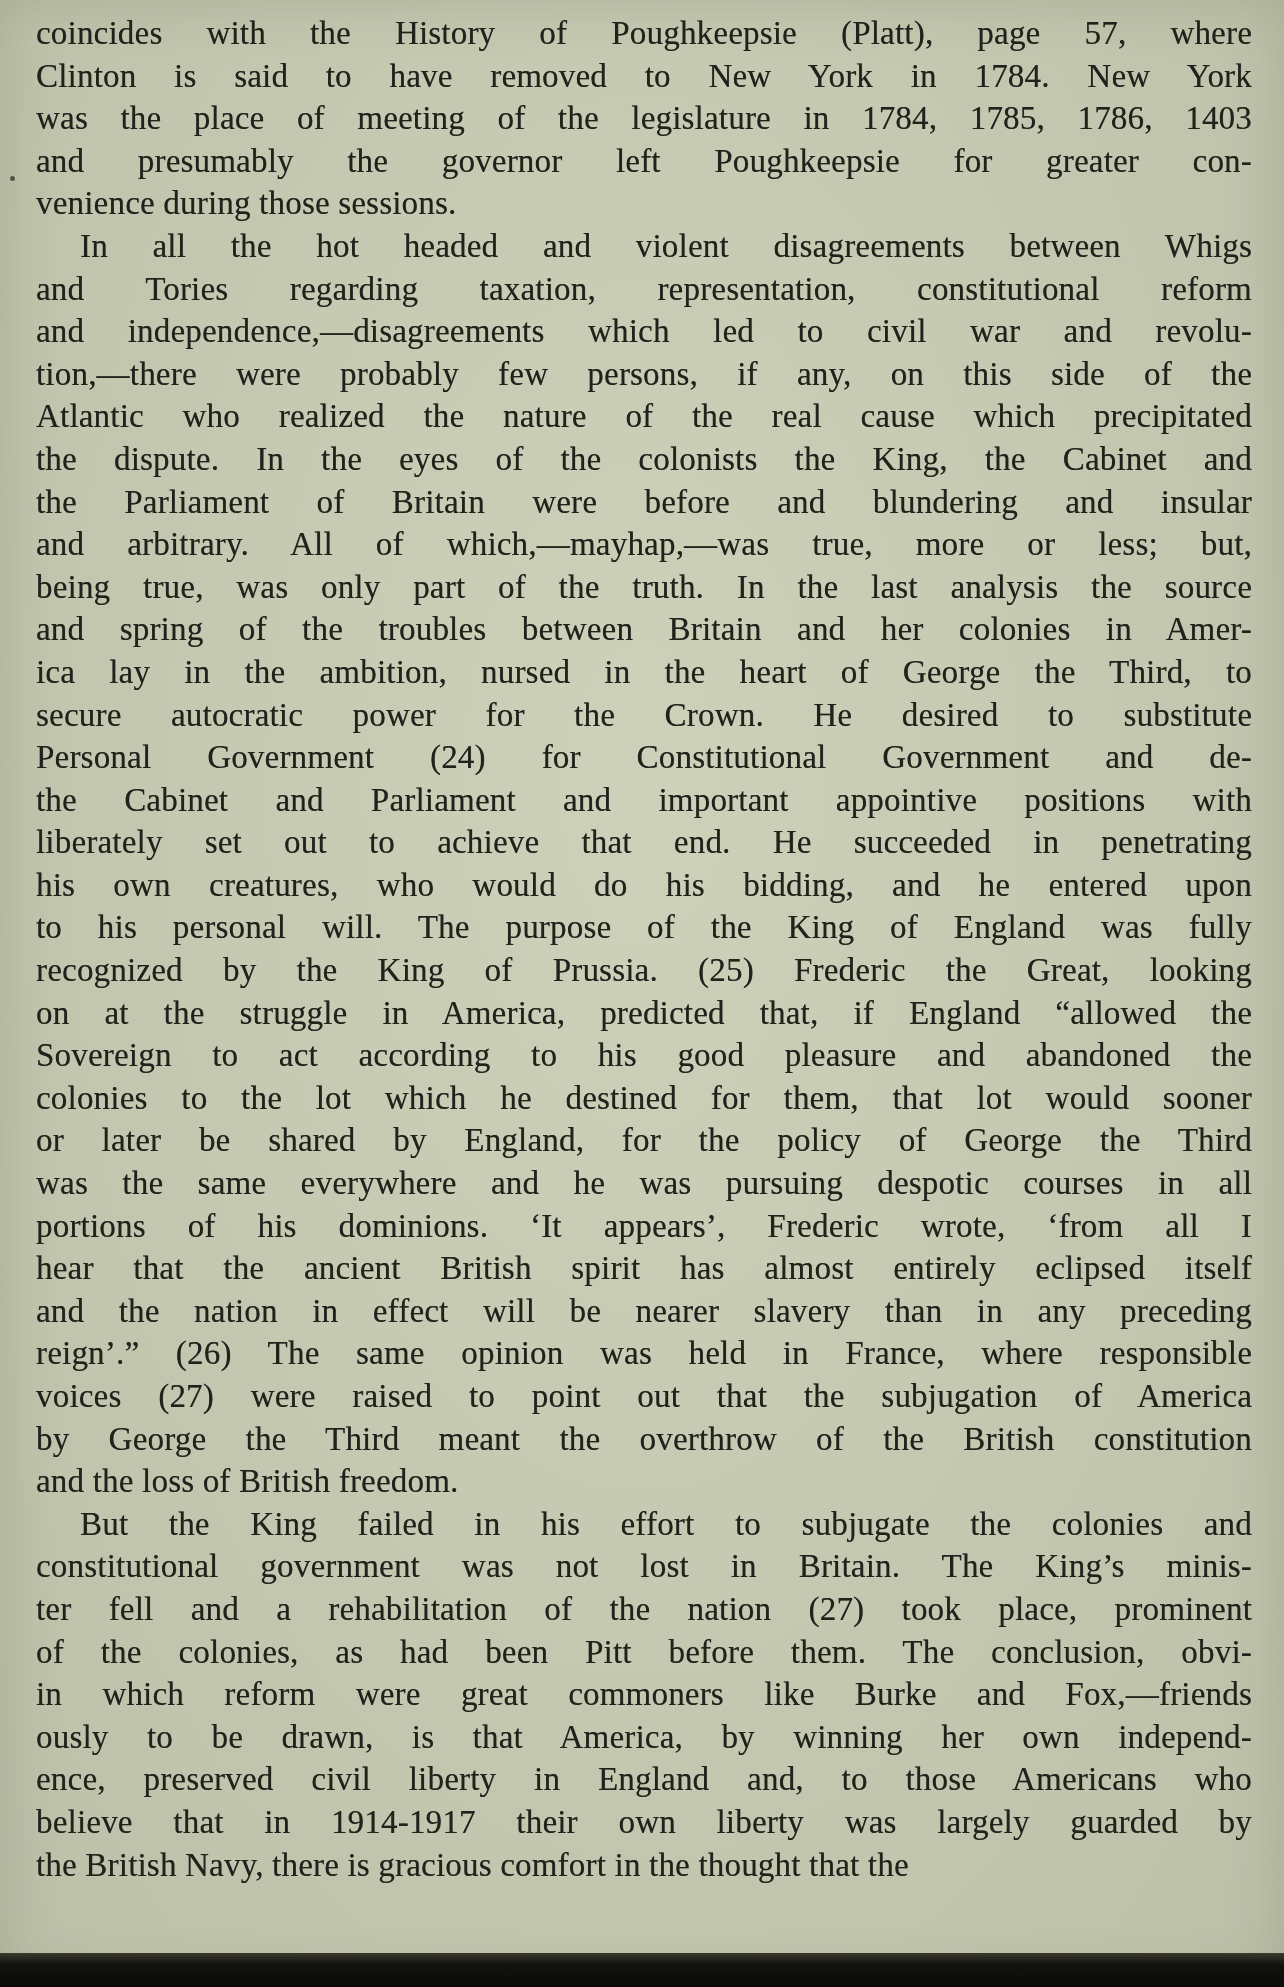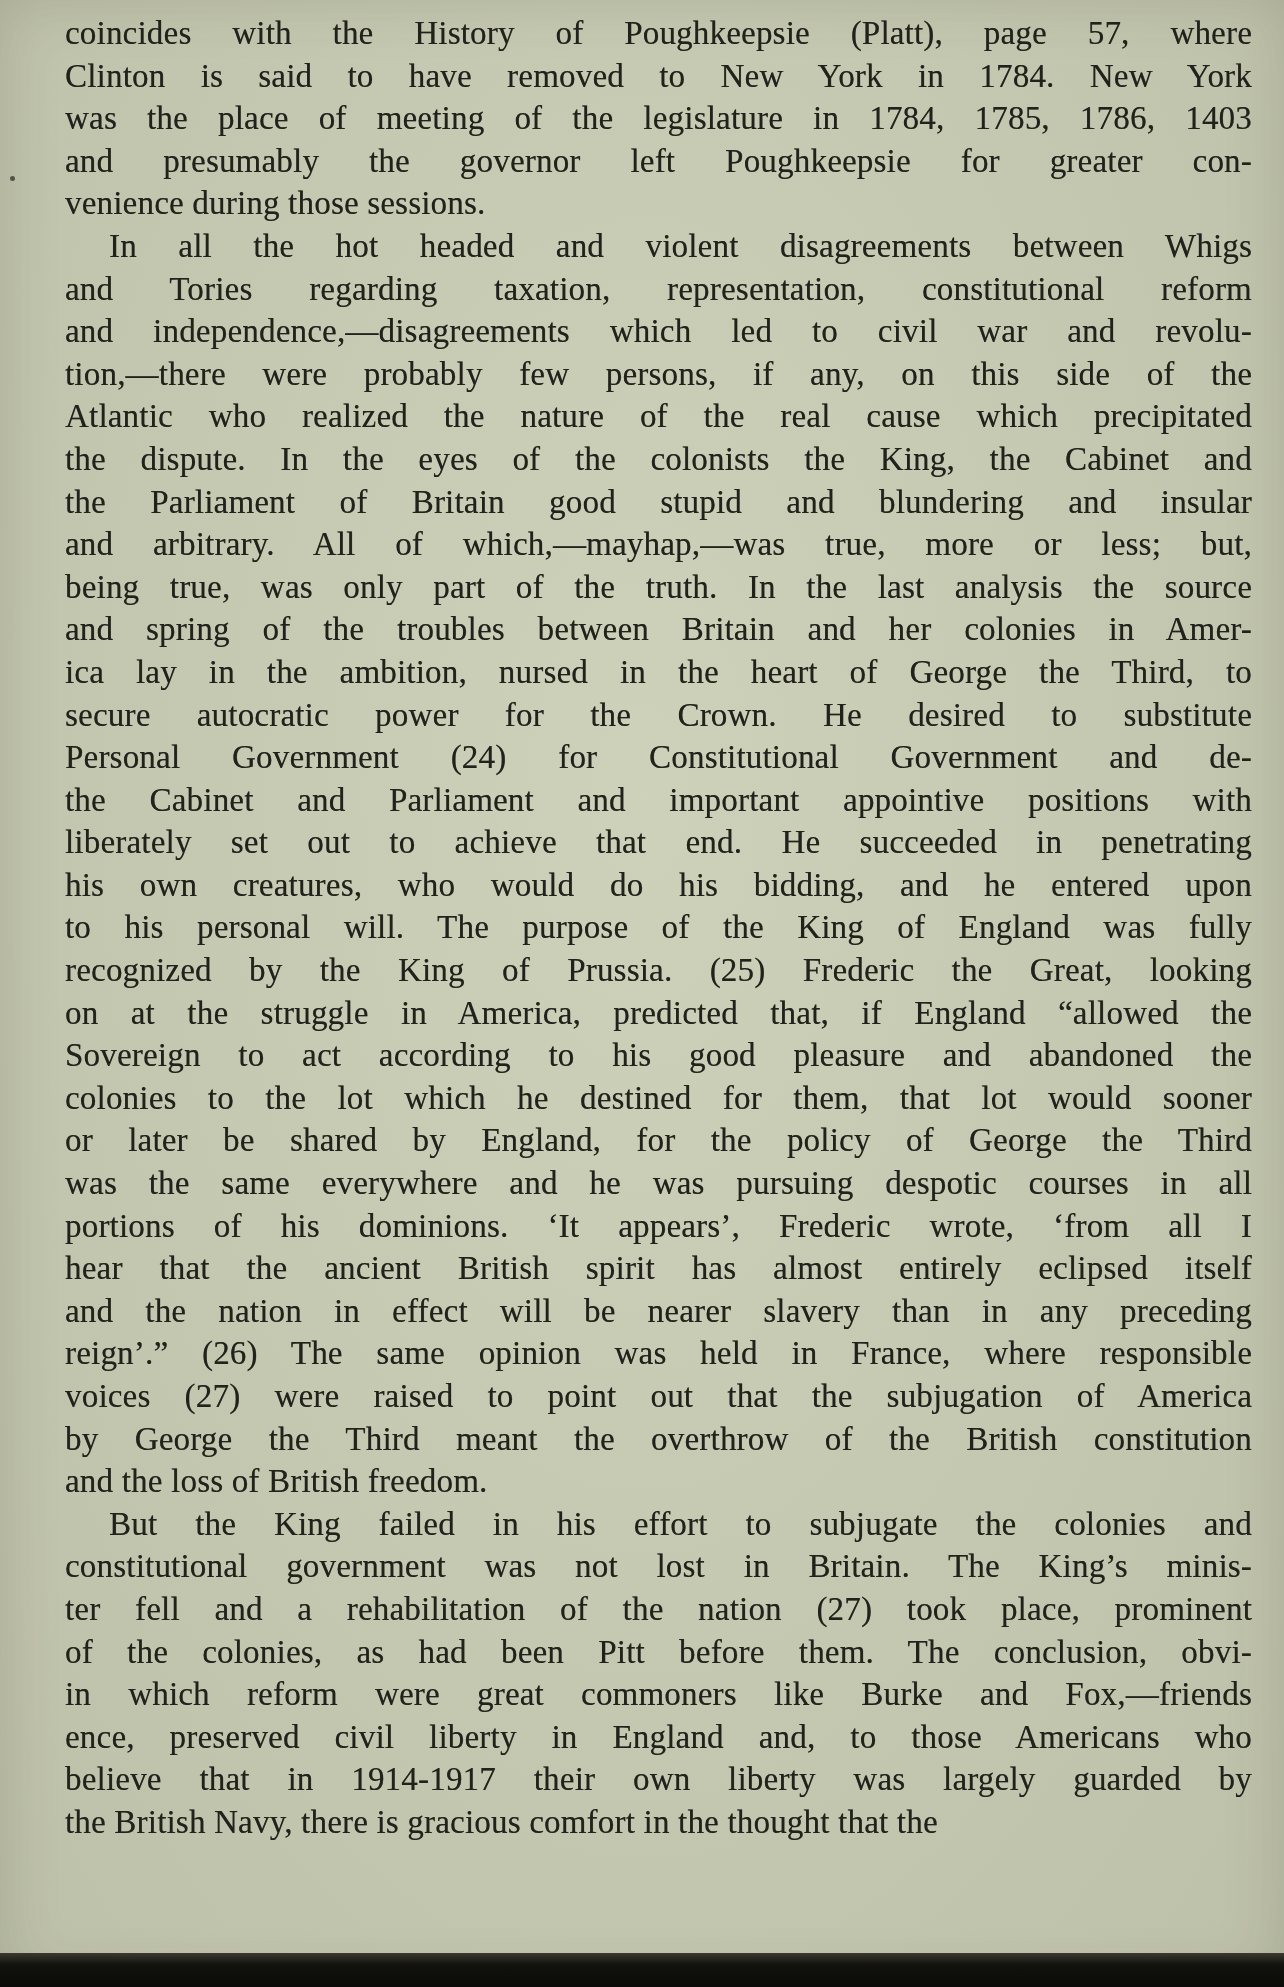--- a/index.html
+++ b/index.html
@@ -31,21 +31,20 @@
     font-size: 33px;
     line-height: 42.6px;
     letter-spacing: 0.2px;
     text-shadow: 0.25px 0.25px 0 rgba(34,34,28,0.55);
   }
   .paragraph {
     margin: 0;
   }
   .line {
     white-space: normal;
-    margin-left: 29px;
   }
   .line.j {
     text-align: justify;
     text-align-last: justify;
     -moz-text-align-last: justify;
   }
   .line.ind {
     text-indent: 44px;
   }
   .scan-edge-bar {
@@ -79,21 +78,21 @@
         <div class="line j">and presumably the governor left Poughkeepsie for greater con-</div>
         <div class="line">venience during those sessions.</div>
       </div>
       <div class="paragraph">
         <div class="line j ind">In all the hot headed and violent disagreements between Whigs</div>
         <div class="line j">and Tories regarding taxation, representation, constitutional reform</div>
         <div class="line j">and independence,—disagreements which led to civil war and revolu-</div>
         <div class="line j">tion,—there were probably few persons, if any, on this side of the</div>
         <div class="line j">Atlantic who realized the nature of the real cause which precipitated</div>
         <div class="line j">the dispute.  In the eyes of the colonists the King, the Cabinet and</div>
-        <div class="line j">the Parliament of Britain good stupid and blundering and insular</div>
+        <div class="line j">the Parliament of Britain were before and blundering and insular</div>
         <div class="line j">and arbitrary.  All of which,—mayhap,—was true, more or less; but,</div>
         <div class="line j">being true, was only part of the truth.  In the last analysis the source</div>
         <div class="line j">and spring of the troubles between Britain and her colonies in Amer-</div>
         <div class="line j">ica lay in the ambition, nursed in the heart of George the Third, to</div>
         <div class="line j">secure autocratic power for the Crown.  He desired to substitute</div>
         <div class="line j">Personal Government (24) for Constitutional Government and de-</div>
         <div class="line j">the Cabinet and Parliament and important appointive positions with</div>
         <div class="line j">liberately set out to achieve that end.  He succeeded in penetrating</div>
         <div class="line j">his own creatures, who would do his bidding, and he entered upon</div>
         <div class="line j">to his personal will.  The purpose of the King of England was fully</div>
@@ -110,19 +109,20 @@
         <div class="line j">voices (27) were raised  to point out that the subjugation of America</div>
         <div class="line j">by George the Third meant the overthrow of the British constitution</div>
         <div class="line">and the loss of British freedom.</div>
       </div>
       <div class="paragraph">
         <div class="line j ind">But the King failed in his effort to subjugate the colonies and</div>
         <div class="line j">constitutional government was not lost in Britain.  The King’s minis-</div>
         <div class="line j">ter fell and a rehabilitation of the nation (27) took place, prominent</div>
         <div class="line j">of the colonies, as had been Pitt before them.  The conclusion, obvi-</div>
         <div class="line j">in which reform were great commoners like Burke and Fox,—friends</div>
+        <div class="line j">ously to be drawn, is that America, by winning her own independ-</div>
         <div class="line j">ence, preserved civil liberty in England and, to those Americans who</div>
         <div class="line j">believe that in 1914-1917 their own liberty was largely guarded by</div>
         <div class="line">the British Navy, there is gracious comfort in the thought that the</div>
       </div>
     </div>
   <div class="scan-edge-bar"></div>
 </div>
 
 </body></html>

